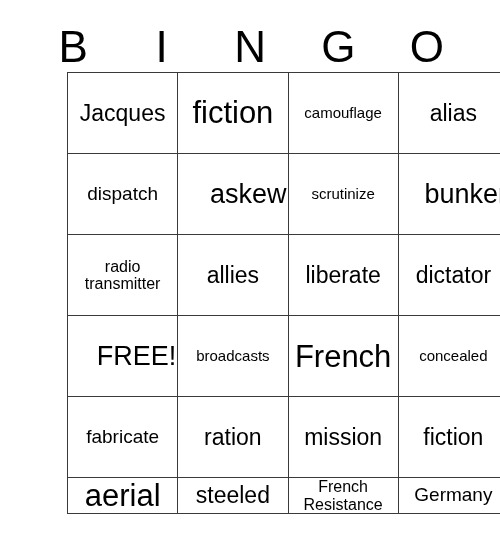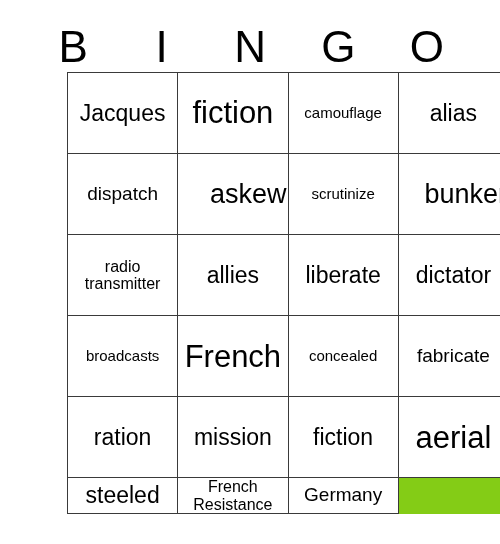--- a/index.html
+++ b/index.html
@@ -137,20 +137,23 @@
       <span class="cell-text fs-xxl">allies</span>
     </div>
 
     <div class="bingo-cell">
       <span class="cell-text fs-md">liberate</span>
     </div>
     <div class="bingo-cell">
       <span class="cell-text fs-md">dictator</span>
     </div>
     <div class="bingo-cell">
+      <span class="cell-text fs-lg">FREE!</span>
+    </div>
+    <div class="bingo-cell">
       <span class="cell-text fs-xs">broadcasts</span>
     </div>
 
     <div class="bingo-cell">
       <span class="cell-text fs-xl">French</span>
     </div>
     <div class="bingo-cell">
       <span class="cell-text fs-xs">concealed</span>
     </div>
     <div class="bingo-cell">

